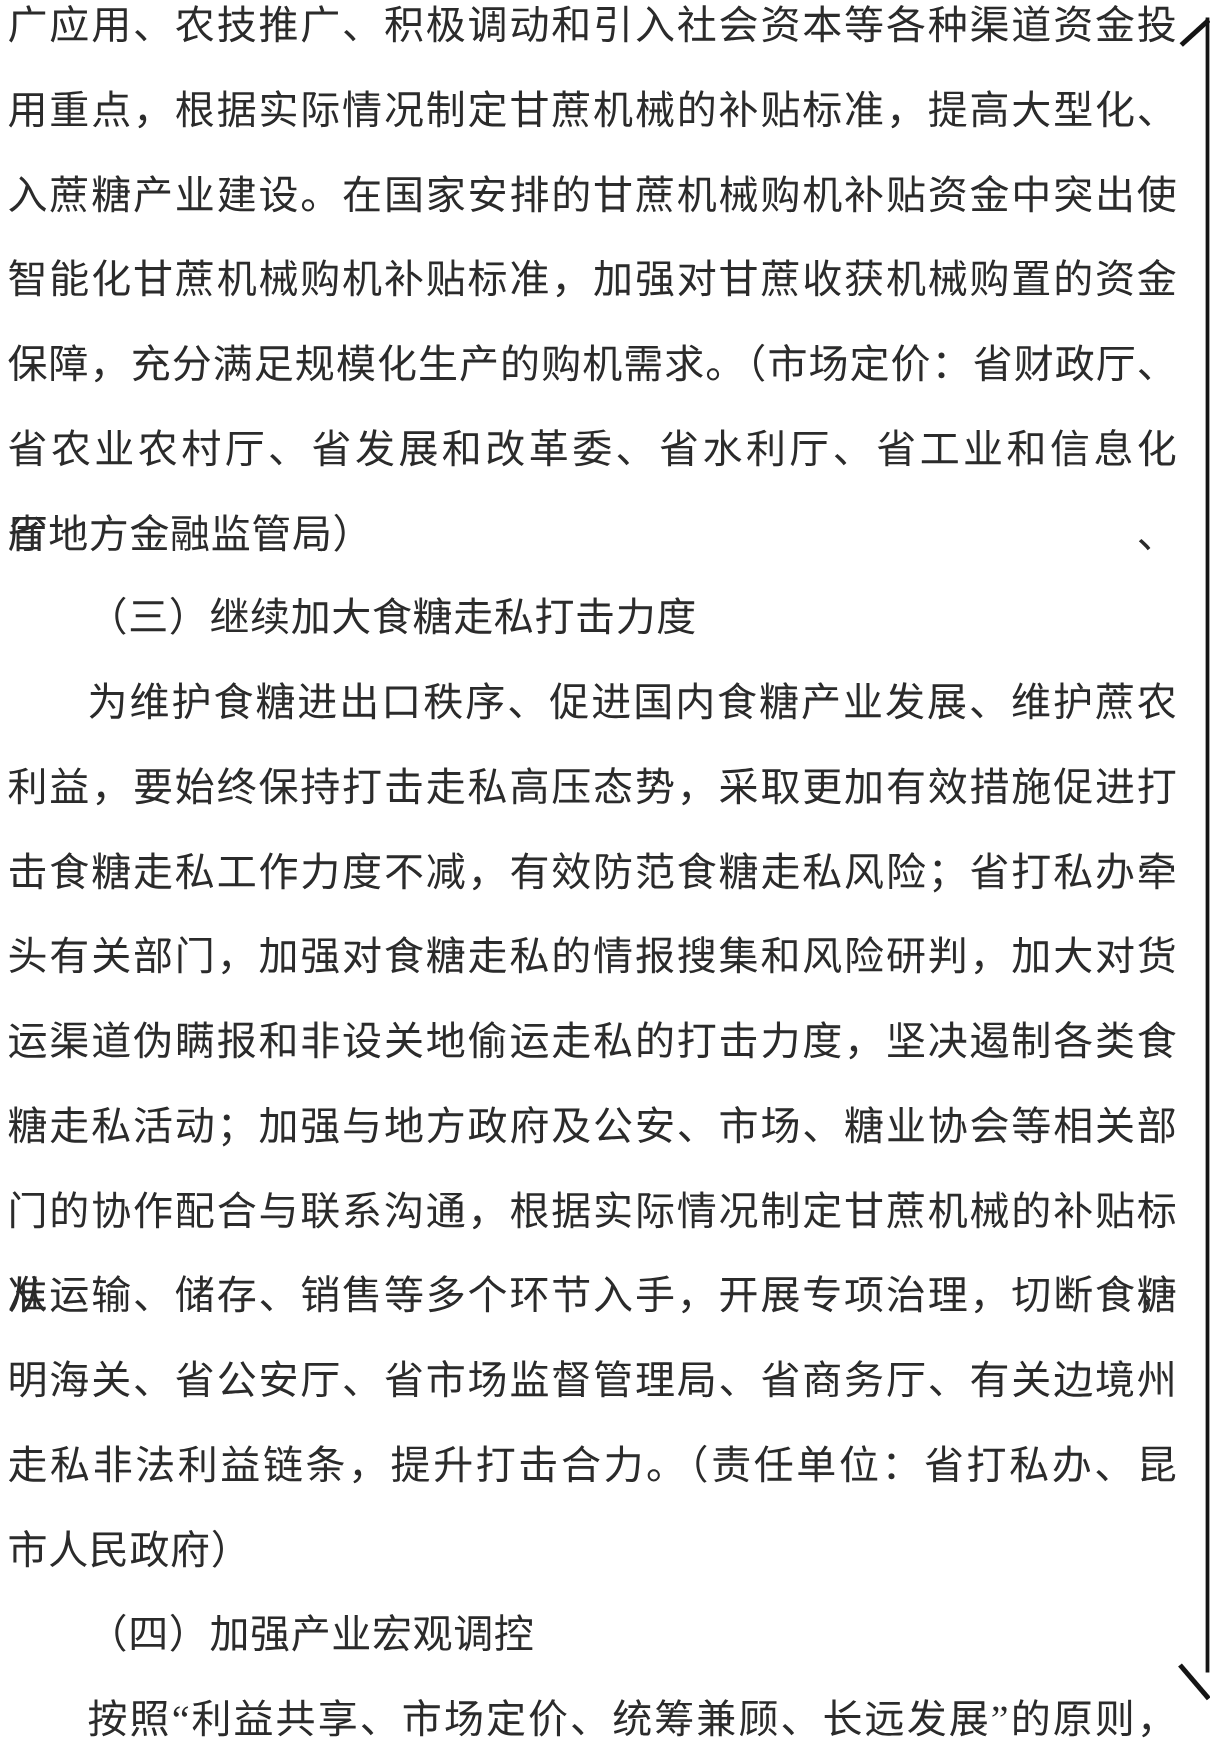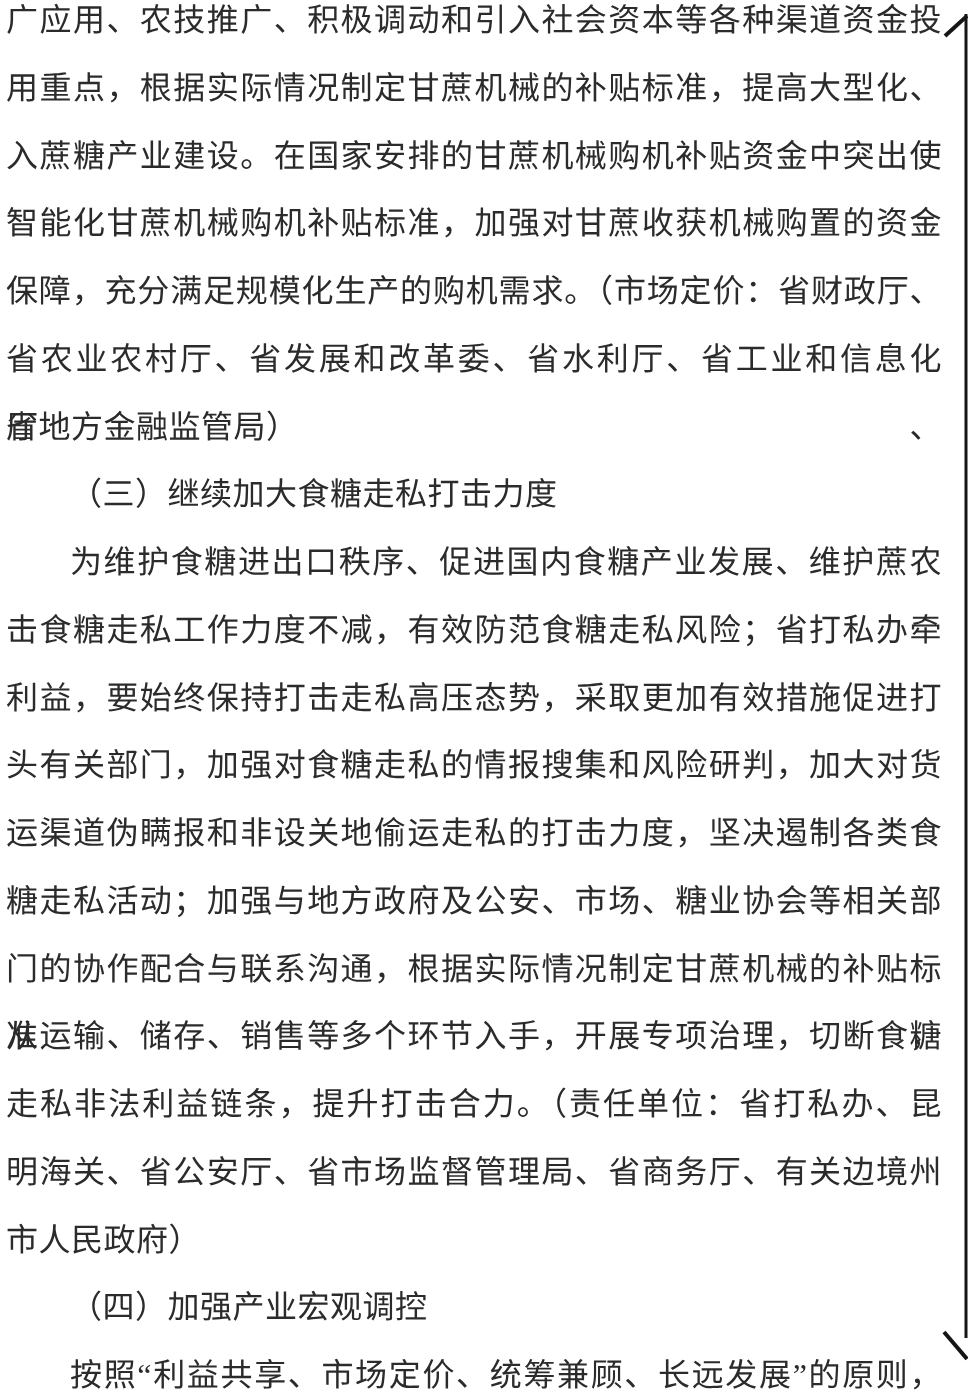--- a/index.html
+++ b/index.html
@@ -59,29 +59,29 @@
   <section class="content" id="content">
       <div class="line">广应用、农技推广、积极调动和引入社会资本等各种渠道资金投</div>
       <div class="line">用重点，根据实际情况制定甘蔗机械的补贴标准，提高大型化、</div>
       <div class="line">入蔗糖产业建设。在国家安排的甘蔗机械购机补贴资金中突出使</div>
       <div class="line">智能化甘蔗机械购机补贴标准，加强对甘蔗收获机械购置的资金</div>
       <div class="line">保障，充分满足规模化生产的购机需求。（市场定价：省财政厅、</div>
       <div class="line">省农业农村厅、省发展和改革委、省水利厅、省工业和信息化厅、</div>
       <div class="line no-stretch">省地方金融监管局）</div>
       <div class="line indent no-stretch">（三）继续加大食糖走私打击力度</div>
       <div class="line indent">为维护食糖进出口秩序、促进国内食糖产业发展、维护蔗农</div>
+      <div class="line">利益，要始终保持打击走私高压态势，采取更加有效措施促进打</div>
       <div class="line">击食糖走私工作力度不减，有效防范食糖走私风险；省打私办牵</div>
-      <div class="line">利益，要始终保持打击走私高压态势，采取更加有效措施促进打</div>
       <div class="line">头有关部门，加强对食糖走私的情报搜集和风险研判，加大对货</div>
       <div class="line">运渠道伪瞒报和非设关地偷运走私的打击力度，坚决遏制各类食</div>
       <div class="line">糖走私活动；加强与地方政府及公安、市场、糖业协会等相关部</div>
       <div class="line">门的协作配合与联系沟通，根据实际情况制定甘蔗机械的补贴标准，</div>
       <div class="line">从运输、储存、销售等多个环节入手，开展专项治理，切断食糖</div>
+      <div class="line">明海关、省公安厅、省市场监督管理局、省商务厅、有关边境州</div>
       <div class="line">走私非法利益链条，提升打击合力。（责任单位：省打私办、昆</div>
-      <div class="line">明海关、省公安厅、省市场监督管理局、省商务厅、有关边境州</div>
       <div class="line no-stretch">市人民政府）</div>
       <div class="line indent no-stretch">（四）加强产业宏观调控</div>
       <div class="line indent">按照“利益共享、市场定价、统筹兼顾、长远发展”的原则，</div>
     </section>
 
   <svg class="scan-edge" width="968" height="1395" viewBox="0 0 968 1395">
     <line x1="966" y1="14" x2="966" y2="1338" stroke="var(--edge)" stroke-width="3"></line>
     <line x1="945" y1="36" x2="967" y2="16" stroke="var(--edge)" stroke-width="4"></line>
     <line x1="944" y1="1332" x2="967" y2="1359" stroke="var(--edge)" stroke-width="4"></line>
   </svg>

